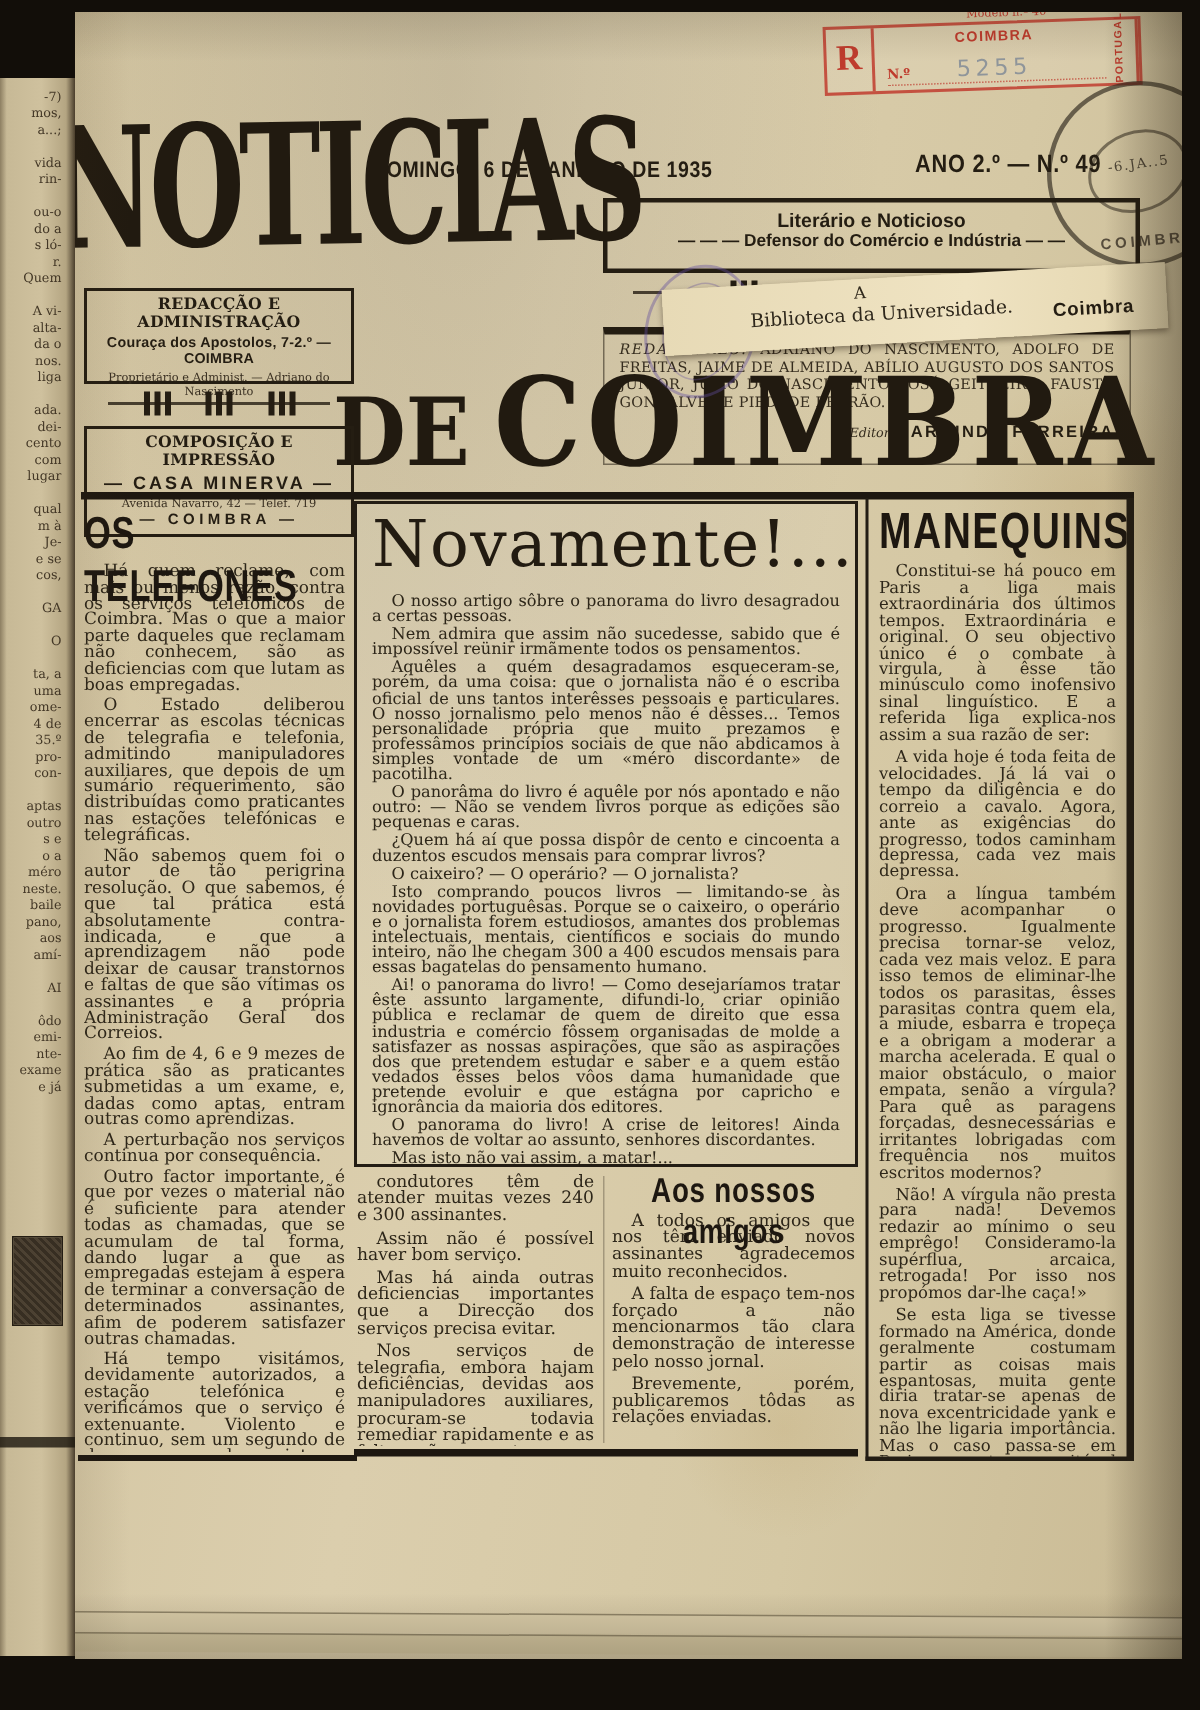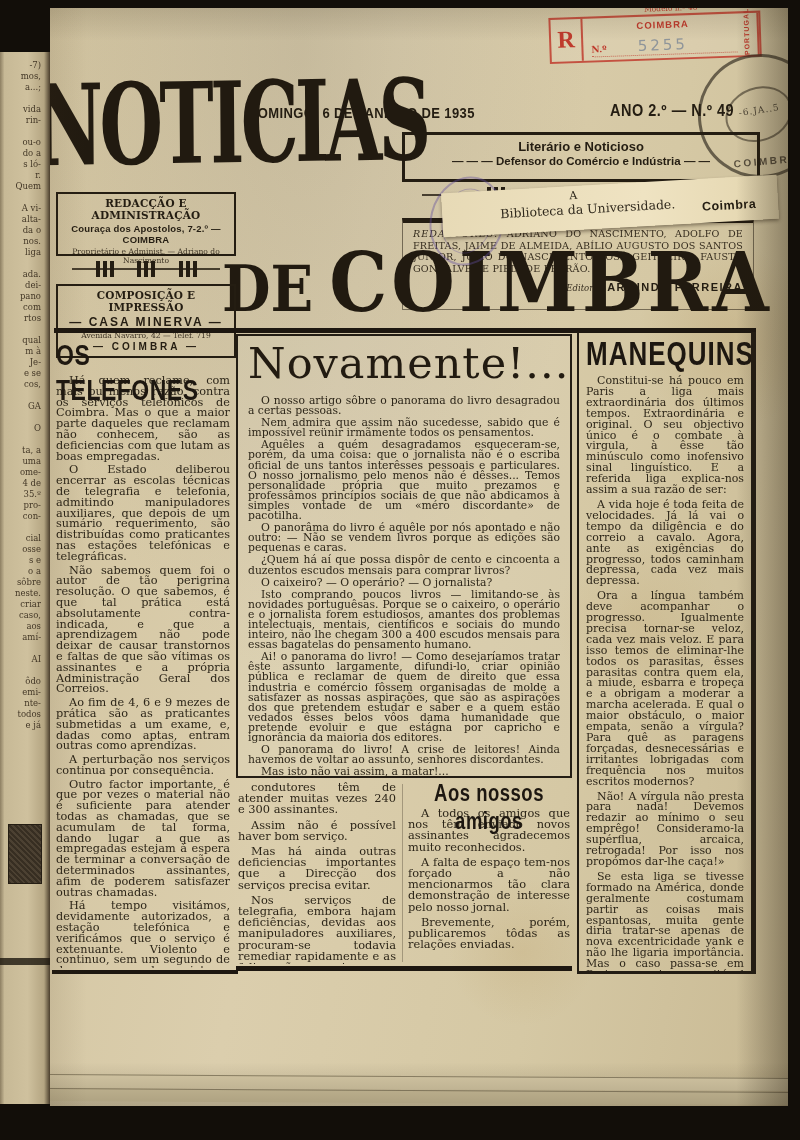--- a/index.html
+++ b/index.html
@@ -155,59 +155,59 @@
       <div class="frag">Quem</div>
       <div class="frag"></div>
       <div class="frag">A vi-</div>
       <div class="frag">alta-</div>
       <div class="frag">da o</div>
       <div class="frag">nos.</div>
       <div class="frag">liga</div>
       <div class="frag"></div>
       <div class="frag">ada.</div>
       <div class="frag">dei-</div>
-      <div class="frag">pano</div>
+      <div class="frag">cento</div>
       <div class="frag">com</div>
-      <div class="frag">rtos</div>
+      <div class="frag">lugar</div>
       <div class="frag"></div>
       <div class="frag">qual</div>
       <div class="frag">m à</div>
       <div class="frag">Je-</div>
       <div class="frag">e se</div>
       <div class="frag">cos,</div>
       <div class="frag"></div>
       <div class="frag">GA</div>
       <div class="frag"></div>
       <div class="frag">O</div>
       <div class="frag"></div>
       <div class="frag">ta, a</div>
       <div class="frag">uma</div>
       <div class="frag">ome-</div>
       <div class="frag">4 de</div>
       <div class="frag">35.º</div>
       <div class="frag">pro-</div>
       <div class="frag">con-</div>
       <div class="frag"></div>
-      <div class="frag">cial</div>
-      <div class="frag">osse</div>
+      <div class="frag">aptas</div>
+      <div class="frag">outro</div>
       <div class="frag">s e</div>
       <div class="frag">o a</div>
-      <div class="frag">sôbre</div>
+      <div class="frag">méro</div>
       <div class="frag">neste.</div>
-      <div class="frag">criar</div>
-      <div class="frag">caso,</div>
+      <div class="frag">baile</div>
+      <div class="frag">pano,</div>
       <div class="frag">aos</div>
       <div class="frag">amí-</div>
       <div class="frag"></div>
       <div class="frag">AI</div>
       <div class="frag"></div>
       <div class="frag">ôdo</div>
       <div class="frag">emi-</div>
       <div class="frag">nte-</div>
-      <div class="frag">todos</div>
+      <div class="frag">exame</div>
       <div class="frag">e já</div>
     </div>
   <div class="strip-img"></div>
   <div class="strip-band"></div>
 </div>
 
 <div class="page">
 
   <div class="abs redstamp">
     <div class="rs-model">Modêlo n.º 40</div>

